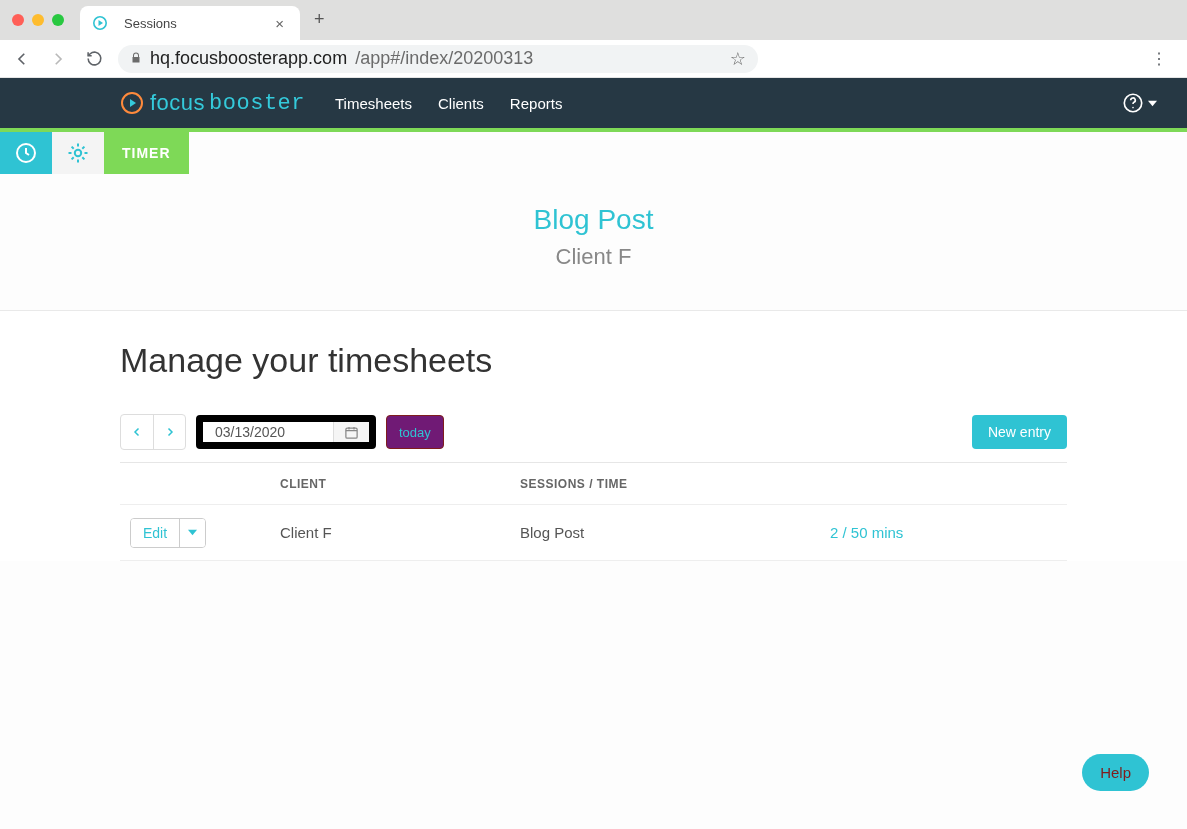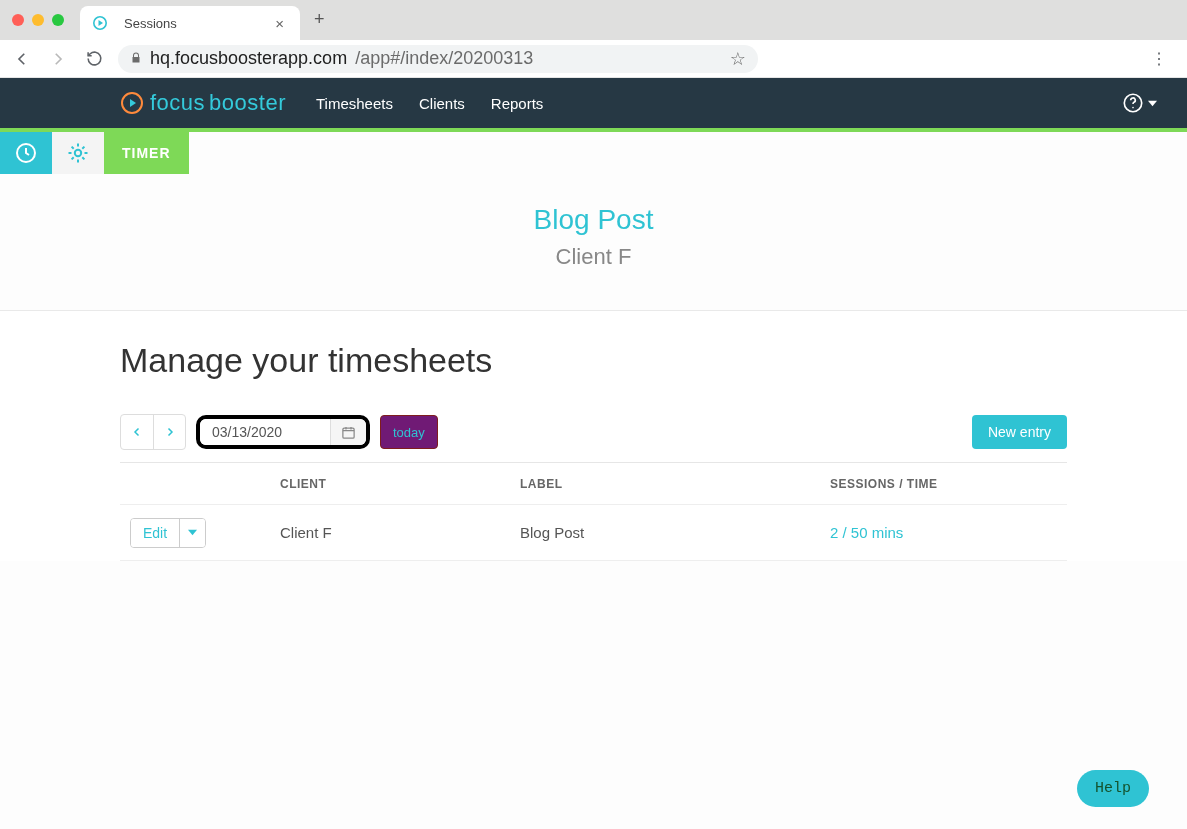--- a/index.html
+++ b/index.html
@@ -22,21 +22,21 @@
   .nav-icon { color: #5f6368; display: flex; align-items: center; justify-content: center; width: 24px; height: 24px; cursor: pointer; }
   .nav-icon.disabled { color: #b9b9b9; }
   .url-field { flex: 0 0 640px; background: #f1f3f4; border-radius: 14px; height: 28px; display: flex; align-items: center; padding: 0 12px; gap: 8px; font-size: 18px; color: #6b6b6b; }
   .url-host { color: #212121; }
   .url-star { margin-left: auto; color: #6b6b6b; }
   .kebab { margin-left: auto; color: #5f6368; padding: 0 10px; cursor: pointer; }
 
   
   .app-nav { background: #263844; height: 50px; display: flex; align-items: center; padding: 0 30px 0 120px; }
   .logo { display: flex; align-items: center; gap: 6px; color: #34cadb; font-size: 22px; font-weight: 300; letter-spacing: 0.5px; margin-right: 30px; }
-  .logo span.word2 { margin-left: -2px; }
+  .logo span.word2 { margin-left: -2px; font-family: Liberation Mono, monospace; }
   .nav-links { display: flex; gap: 26px; }
   .nav-link { color: #fff; font-size: 15px; cursor: pointer; }
   .help-wrap { margin-left: auto; display: flex; align-items: center; gap: 4px; color: #fff; cursor: pointer; }
   .green-bar { height: 4px; background: #7ed957; }
 
   
   .timer-toolbar { display: flex; justify-content: flex-start; padding: 0; }
   .tool-btn { width: 52px; height: 42px; display: flex; align-items: center; justify-content: center; cursor: pointer; }
   .tool-btn.clock { background: #2fc3d3; color: #fff; }
   .tool-btn.gear { background: #f4f4f4; color: #2fc3d3; }
@@ -52,40 +52,40 @@
   .time-text { color: #2fc3d3; font-size: 52px; font-weight: 400; }
   .stop-btn { width: 34px; height: 34px; background: #18b7c8; cursor: pointer; }
 
   
   .sheet-section { padding: 30px 120px 0 120px; background: #fff; }
   .sheet-heading { font-size: 34px; font-weight: 300; color: #333; margin-bottom: 34px; }
   .sheet-controls { display: flex; align-items: center; gap: 10px; margin-bottom: 12px; }
   .pager { display: flex; border: 1px solid #ddd; border-radius: 4px; overflow: hidden; }
   .pager-btn { width: 32px; height: 34px; display: flex; align-items: center; justify-content: center; color: #2fc3d3; cursor: pointer; }
   .pager-btn + .pager-btn { border-left: 1px solid #ddd; }
-  .date-input-wrap { display: flex; border: 4px solid #000000; border-radius: 10px; overflow: hidden; height: 34px; }
+  .date-input-wrap { display: flex; border: 7px solid #000000; border-radius: 4px; overflow: hidden; height: 34px; }
   .date-input { border: none; padding: 0 12px; font-size: 14px; color: #555; width: 130px; outline: none; }
   .cal-btn { width: 36px; background: #f5f5f5; border-left: 1px solid #ddd; display: flex; align-items: center; justify-content: center; cursor: pointer; color: #888; }
   .today-btn { border: 1px solid #7f1d1d; border-radius: 4px; height: 34px; padding: 0 12px; font-size: 13px; color: #2fc3d3; background: #701a75; cursor: pointer; }
   .new-entry-btn { margin-left: auto; background: #2fc3d3; color: #fff; border: none; border-radius: 4px; height: 34px; padding: 0 16px; font-size: 14px; cursor: pointer; }
 
   .sheet-table { width: 100%; border-top: 1px solid #e6e6e6; }
   .th-row, .td-row { display: flex; align-items: center; border-bottom: 1px solid #eee; }
   .th-row { height: 42px; font-size: 12px; letter-spacing: 0.5px; color: #666; font-weight: 600; }
   .td-row { height: 56px; font-size: 15px; color: #555; }
   .col-edit { width: 160px; }
   .col-client { width: 240px; }
   .col-label { width: 310px; }
   .col-sess { flex: 1; }
   .edit-btn-group { display: inline-flex; border: 1px solid #ccc; border-radius: 4px; overflow: hidden; margin-left: 10px; }
   .edit-btn { padding: 6px 12px; color: #2fc3d3; font-size: 14px; background: #fff; border: none; cursor: pointer; }
   .edit-caret { width: 26px; border-left: 1px solid #ccc; display: flex; align-items: center; justify-content: center; color: #2fc3d3; cursor: pointer; background: #fff; }
   .sess-link { color: #2fc3d3; }
 
-  .help-fab { position: fixed; right: 38px; bottom: 22px; background: #2fc3d3; color: #14532d; border-radius: 20px; padding: 10px 18px; font-size: 15px; cursor: pointer; font-family: Liberation Mono, monospace; }
+  .help-fab { position: fixed; right: 38px; bottom: 38px; background: #2fc3d3; color: #7f1d1d; border-radius: 20px; padding: 10px 18px; font-size: 15px; cursor: pointer; }
 </style>
 </head>
 <body>
 
 <div class="browser-chrome">
   <div class="traffic-lights">
     <div class="tl tl-red"></div>
     <div class="tl tl-yellow"></div>
     <div class="tl tl-green"></div>
   </div>
@@ -205,21 +205,20 @@
       </div>
     </div>
     <button class="today-btn">today</button>
     <button class="new-entry-btn">New entry</button>
   </div>
 
   <div class="sheet-table">
     <div class="th-row">
       <div class="col-edit"></div>
       <div class="col-client">CLIENT</div>
-      <div class="col-label">LABEL</div>
       <div class="col-sess">SESSIONS / TIME</div>
     </div>
     <div class="td-row">
       <div class="col-edit">
         <div class="edit-btn-group">
           <button class="edit-btn">Edit</button>
           <div class="edit-caret">
             <svg width="9" height="9" viewBox="0 0 10 10">
                 <polygon points="0,2 10,2 5,8" fill="#2fc3d3"></polygon>
               </svg>

